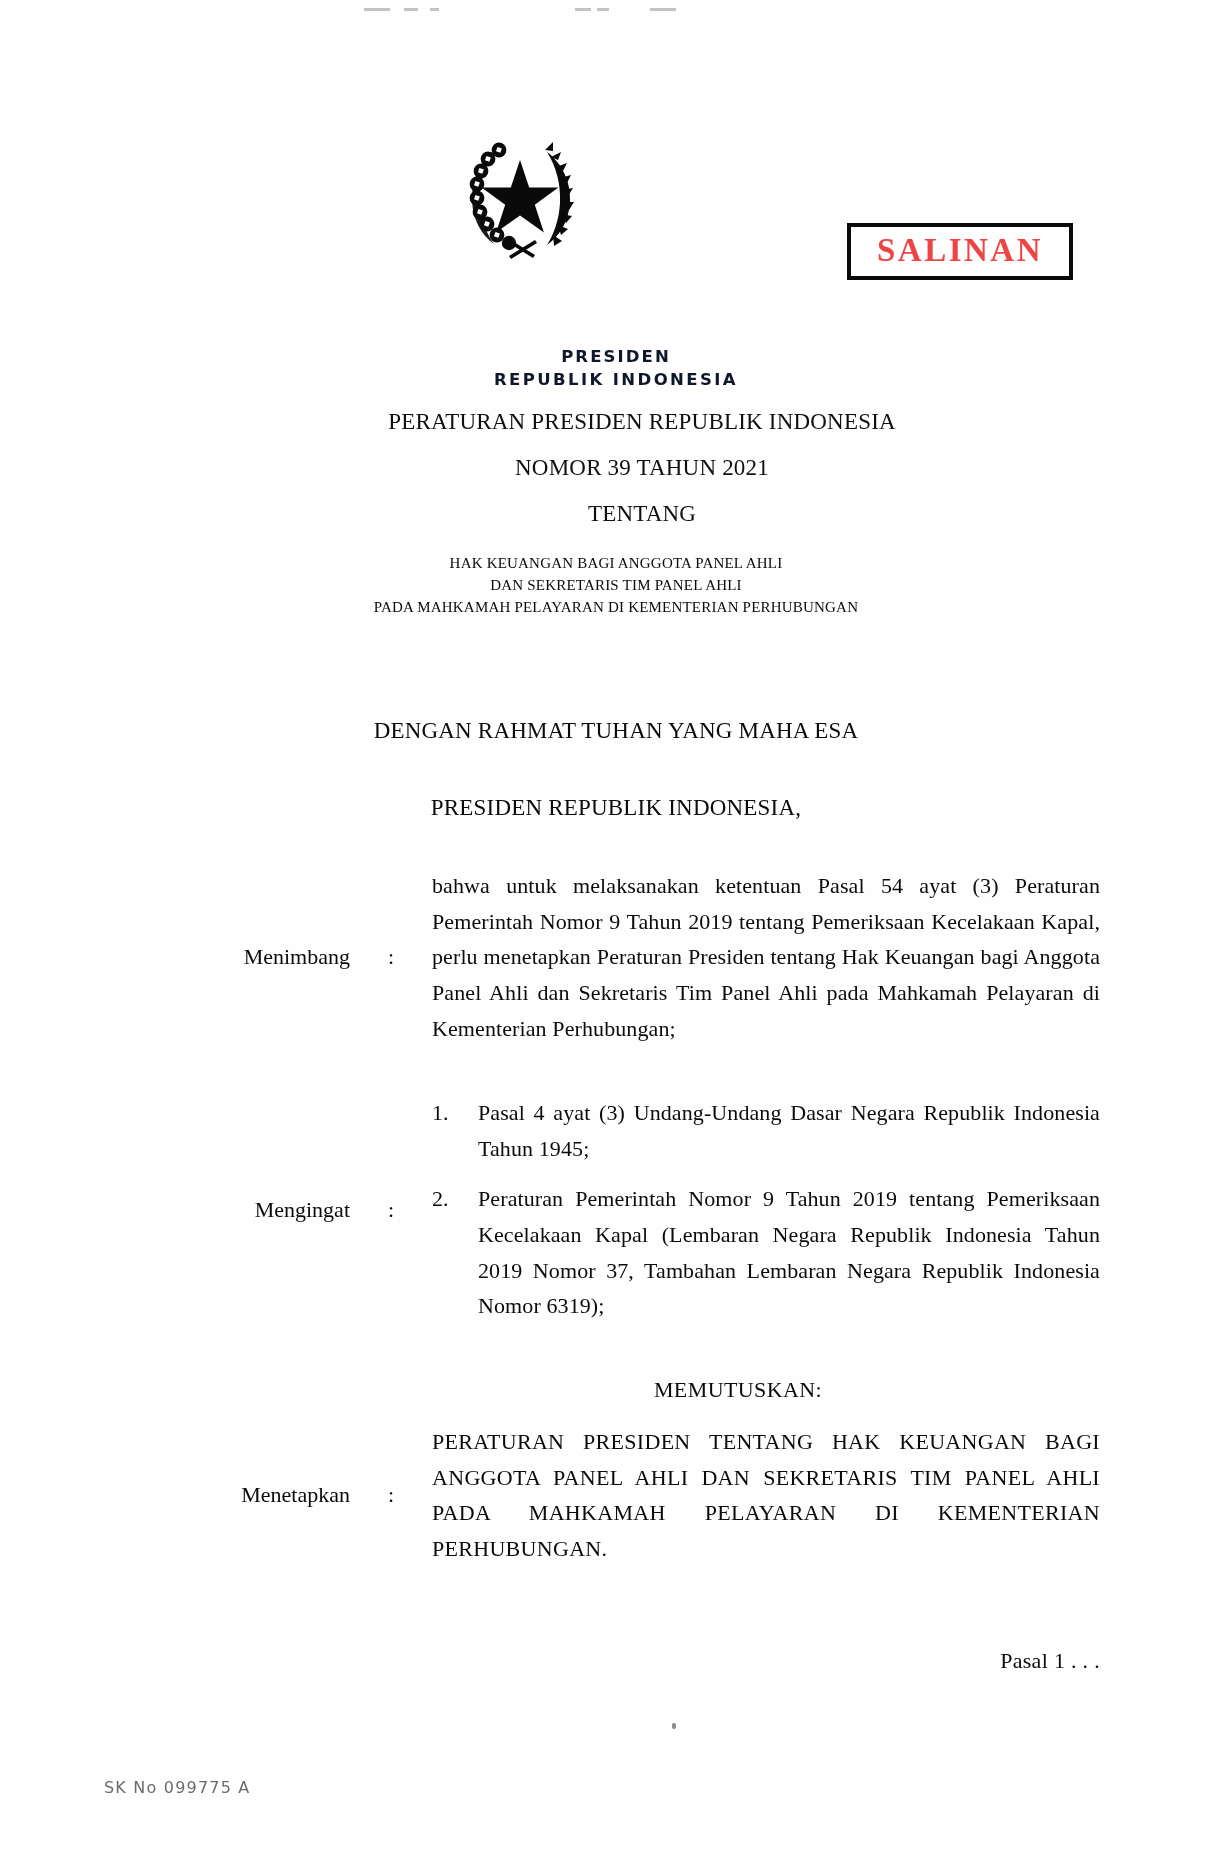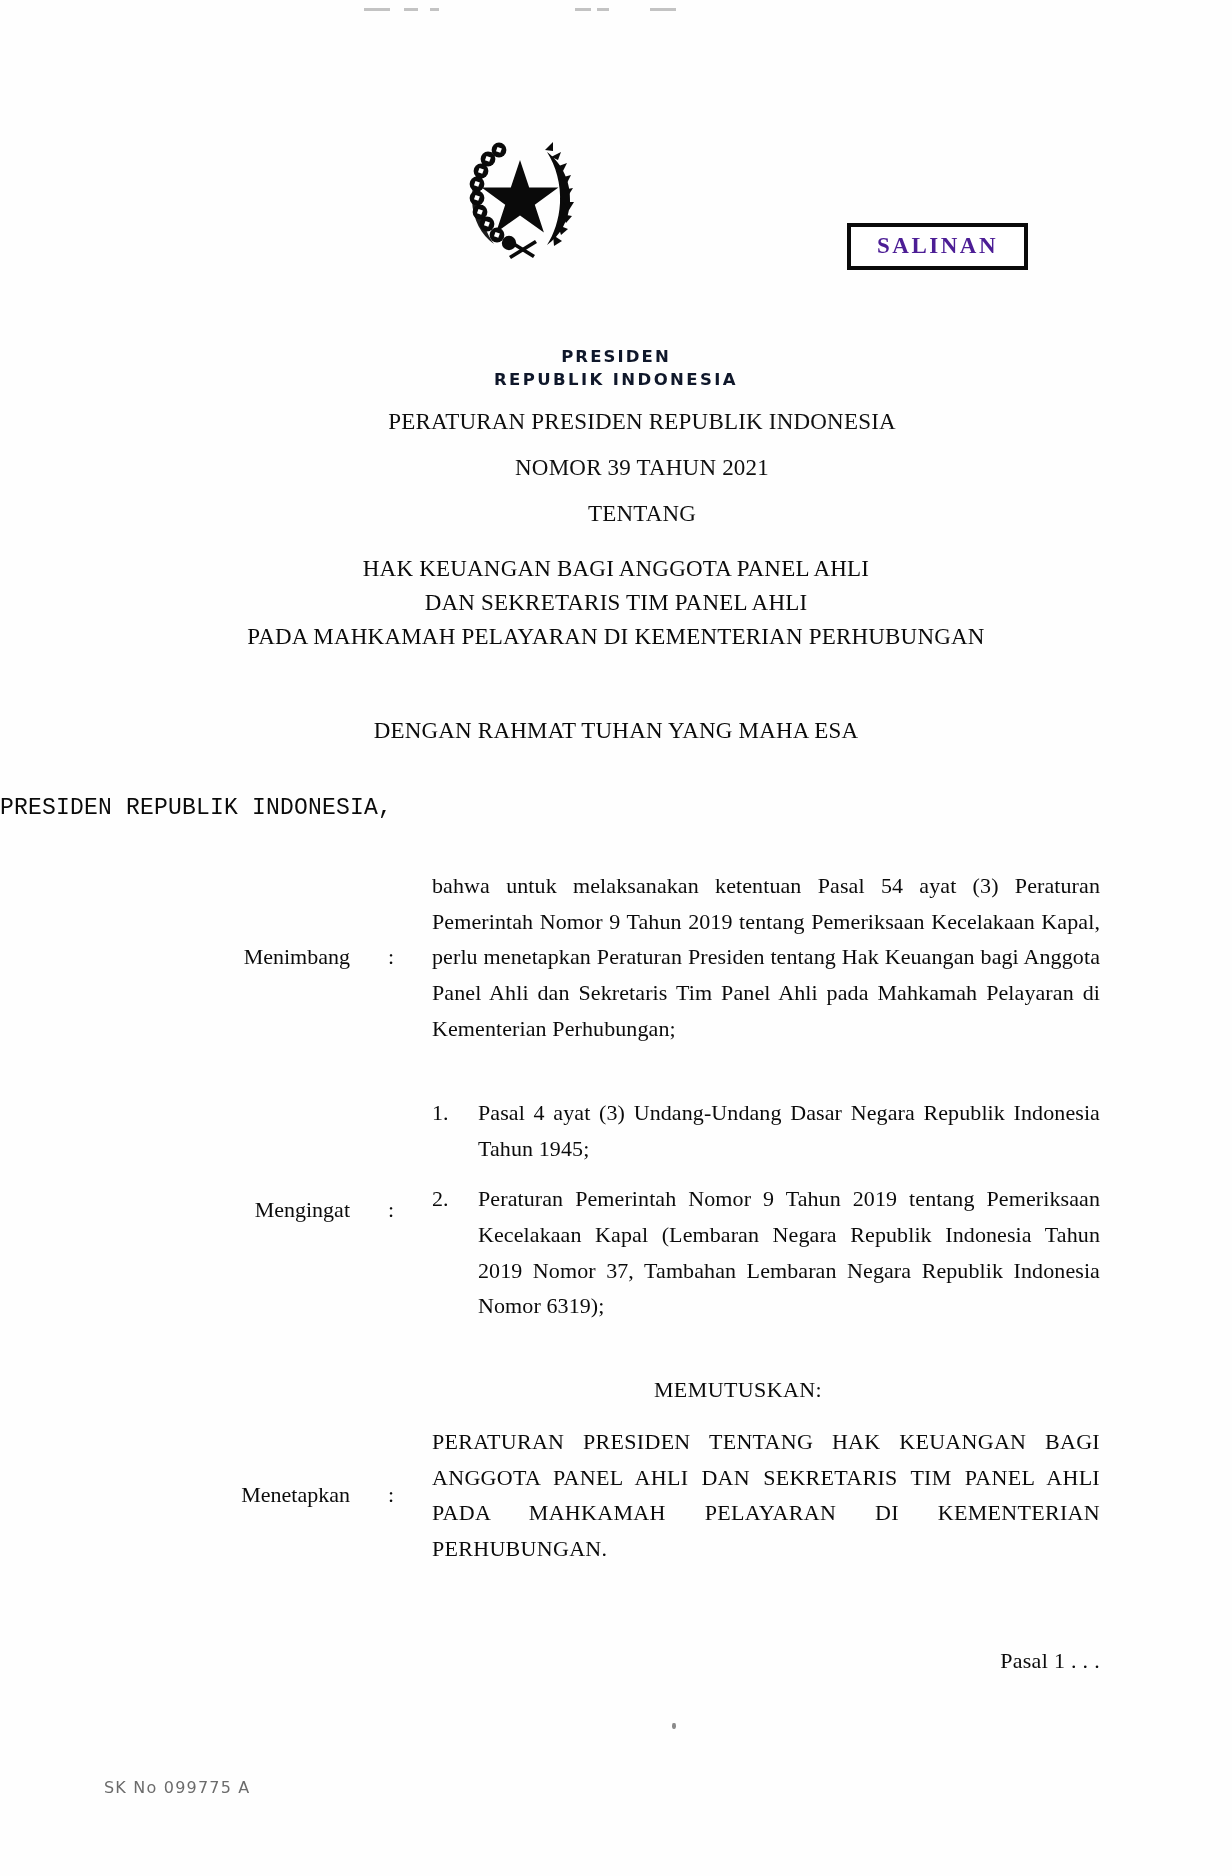--- a/index.html
+++ b/index.html
@@ -42,24 +42,24 @@
     left: 847px;
     top: 223px;
     border: 4px solid #0a0a0a;
     padding: 7px 26px 9px 26px;
     background: #fff;
   }
   .salinan-box span {
     display: block;
     font-family: "Liberation Serif", "DejaVu Serif", serif;
     font-weight: 700;
-    font-size: 23px;
+    font-size: 33px;
     letter-spacing: 2.5px;
     line-height: 1;
-    color: #4c1d95;
+    color: #ef4444;
     text-align: right;
   }
 
   
   .republic-head {
     position: absolute;
     left: 0;
     top: 345px;
     width: 100%;
     text-align: center;
@@ -85,43 +85,42 @@
     margin-left: 26px;
   }
   .title-block .tline { margin-bottom: 23px; letter-spacing: .2px; }
 
   .subject-block {
     position: absolute;
     left: 0;
     top: 552px;
     width: 100%;
     text-align: center;
-    font-size: 23px;
+    font-size: 15px;
     line-height: 1.47;
     letter-spacing: .2px;
   }
 
   .blessing {
     position: absolute;
     left: 0;
     top: 718px;
     width: 100%;
     text-align: center;
     font-size: 23px;
     letter-spacing: .2px;
   }
   .enactor {
     position: absolute;
     left: 0;
     top: 795px;
     width: 100%;
-    text-align: left;
+    text-align: center;
     font-size: 23px;
     letter-spacing: .2px;
-    font-family: Liberation Mono, monospace;
   }
 
   
   .clause {
     position: absolute;
     display: flex;
     align-items: center;
     gap: 28px;
   }
   .clause .label {

